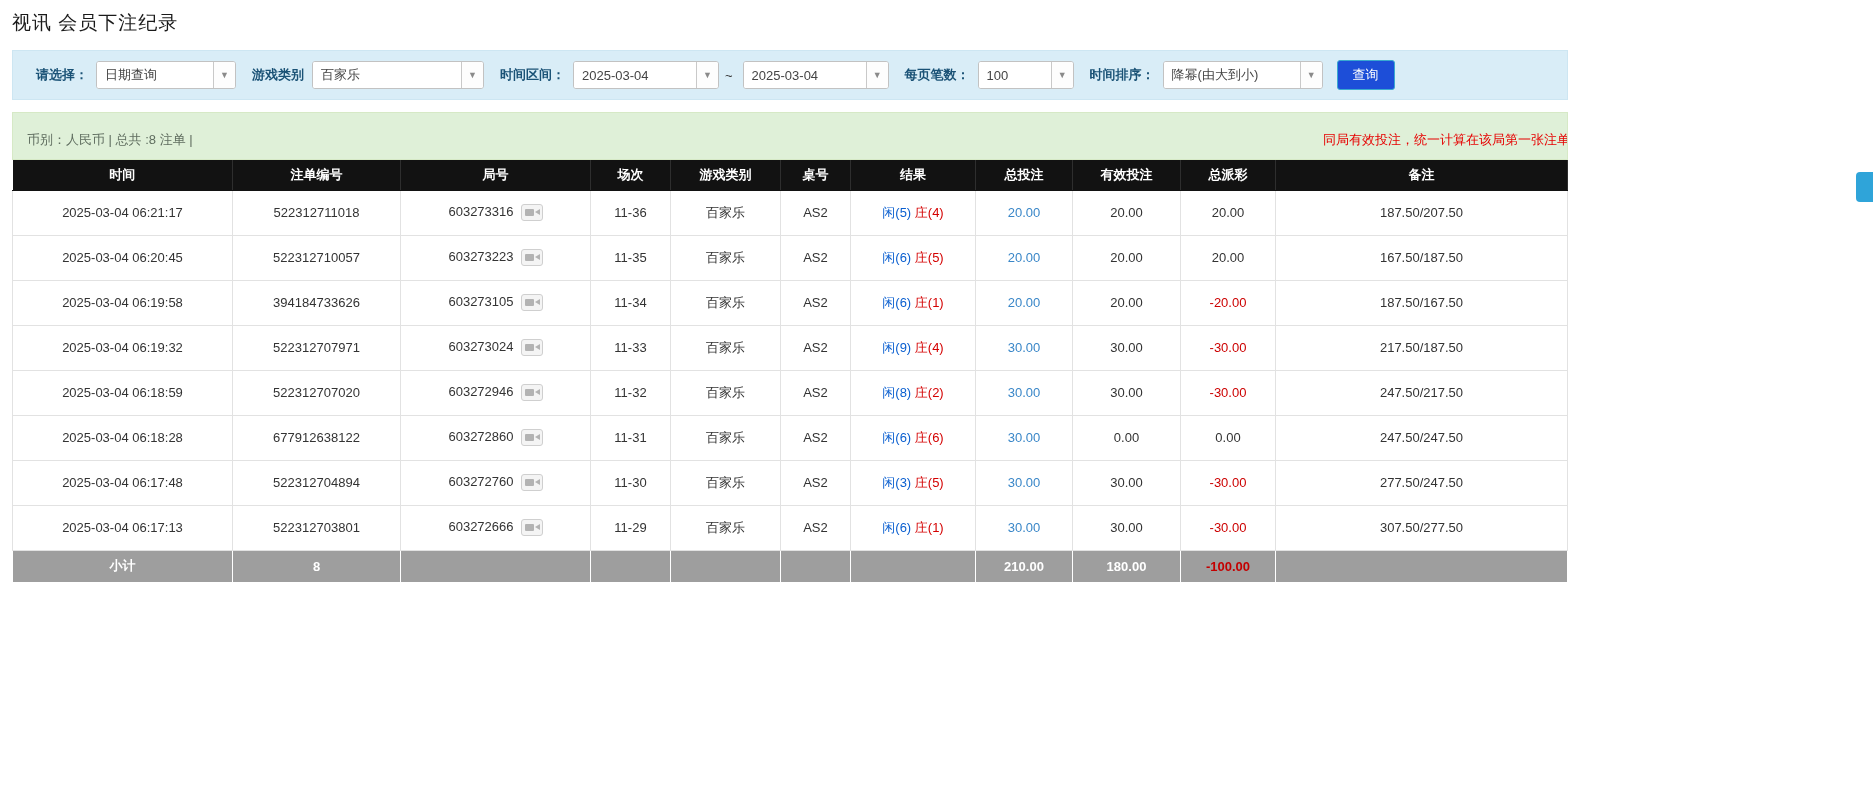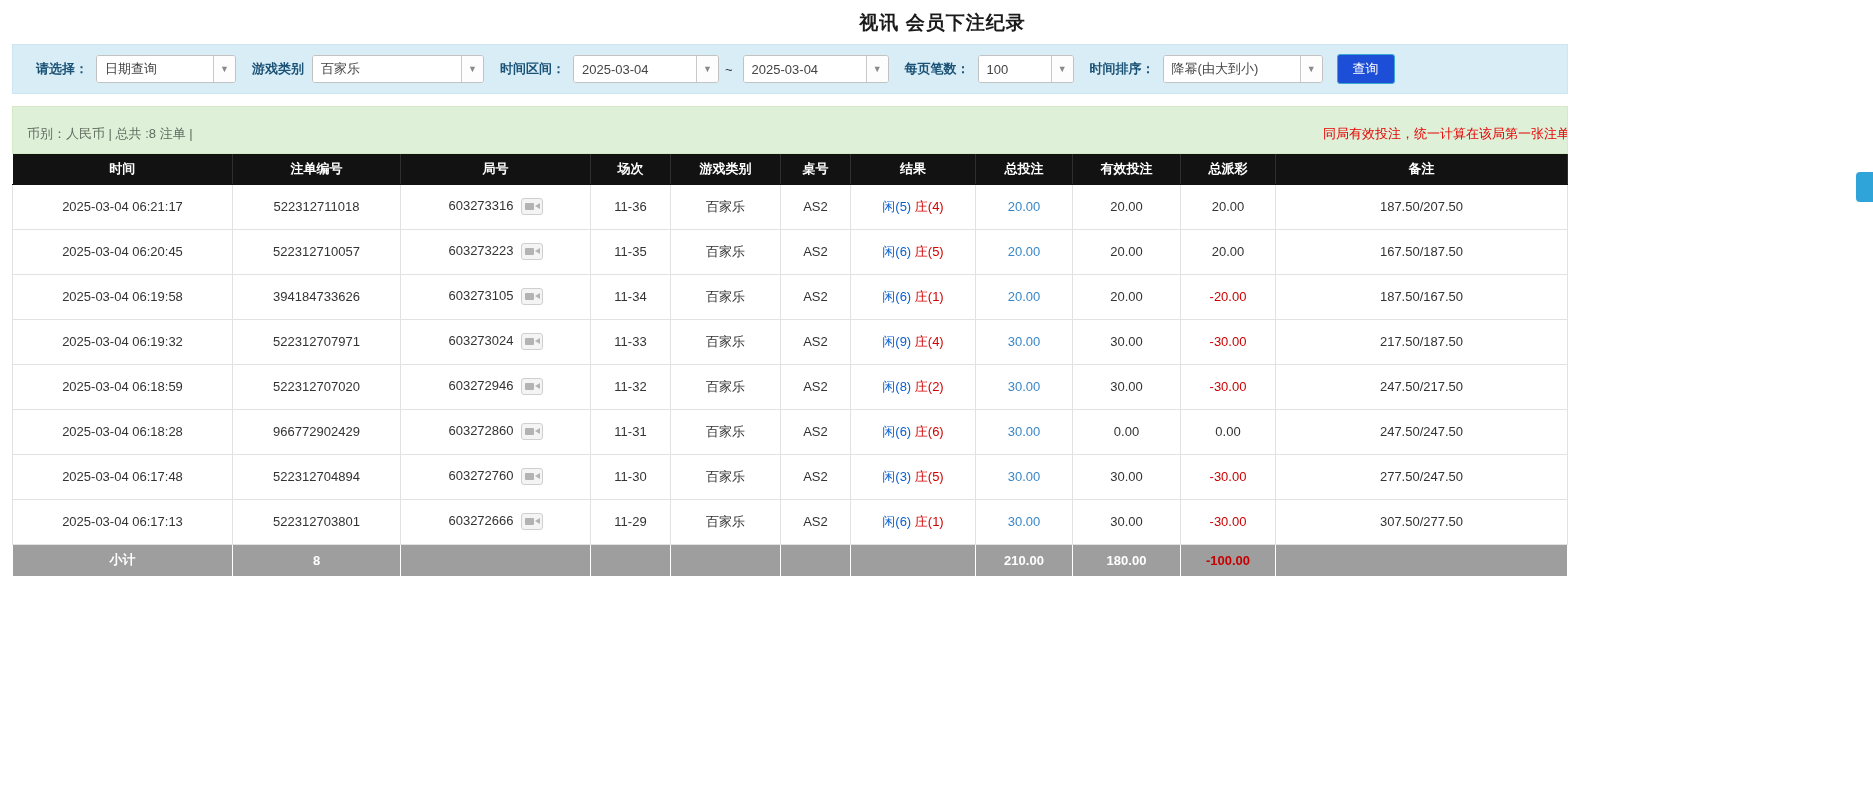--- a/index.html
+++ b/index.html
@@ -1,20 +1,20 @@
 <!DOCTYPE html>
 <html><head>
 <meta charset="utf-8">
 <style>
   * { box-sizing: border-box; margin: 0; padding: 0; }
   html, body { width: 1873px; height: 809px; background: #fff; overflow: hidden; }
   body { font-family: "Liberation Sans", "DejaVu Sans", sans-serif; position: relative; }
 
   .page { padding: 8px 0 0 12px; position: relative; }
-  .page-title { font-size: 19px; font-weight: 700; color: #1a1a1a; margin: 2px 0 8px 0; letter-spacing: 1px; text-align: center; }
+  .page-title { font-size: 19px; font-weight: 400; color: #1a1a1a; margin: 2px 0 14px 0; letter-spacing: 1px; }
 
   
   .filter-bar {
     width: 1556px; background: #d9edf7; border: 1px solid #cde6f2;
     display: flex; align-items: center; padding: 9px 10px; gap: 4px;
   }
   .flabel { color: #1a5276; font-weight: bold; font-size: 13px; white-space: nowrap; margin-left: 12px; }
   .flabel.first { margin-left: 13px; }
   .combo { display: flex; height: 28px; background: #fff; border: 1px solid #c2c2c2; border-radius: 3px; overflow: hidden; margin-left: 4px; }
   .combo input { border: none; outline: none; padding: 0 8px; font-size: 13px; color: #444; background: #fff; height: 100%; font-family: "Liberation Sans", sans-serif; }
@@ -221,21 +221,21 @@
           <td>百家乐</td>
           <td>AS2</td>
           <td><span class="res-player">闲(8)</span> <span class="res-banker">庄(2)</span></td>
           <td><span class="bet-link">30.00</span></td>
           <td>30.00</td>
           <td class="neg">-30.00</td>
           <td>247.50/217.50</td>
         </tr>
         <tr>
           <td>2025-03-04 06:18:28</td>
-          <td>966772902429</td>
+          <td>677912638122</td>
           <td>603272860<span class="video-icon"><span class="cam-body"></span><span class="cam-lens"></span></span></td>
           <td>11-31</td>
           <td>百家乐</td>
           <td>AS2</td>
           <td><span class="res-player">闲(6)</span> <span class="res-banker">庄(6)</span></td>
           <td><span class="bet-link">30.00</span></td>
           <td>0.00</td>
           <td class="">0.00</td>
           <td>247.50/247.50</td>
         </tr>

